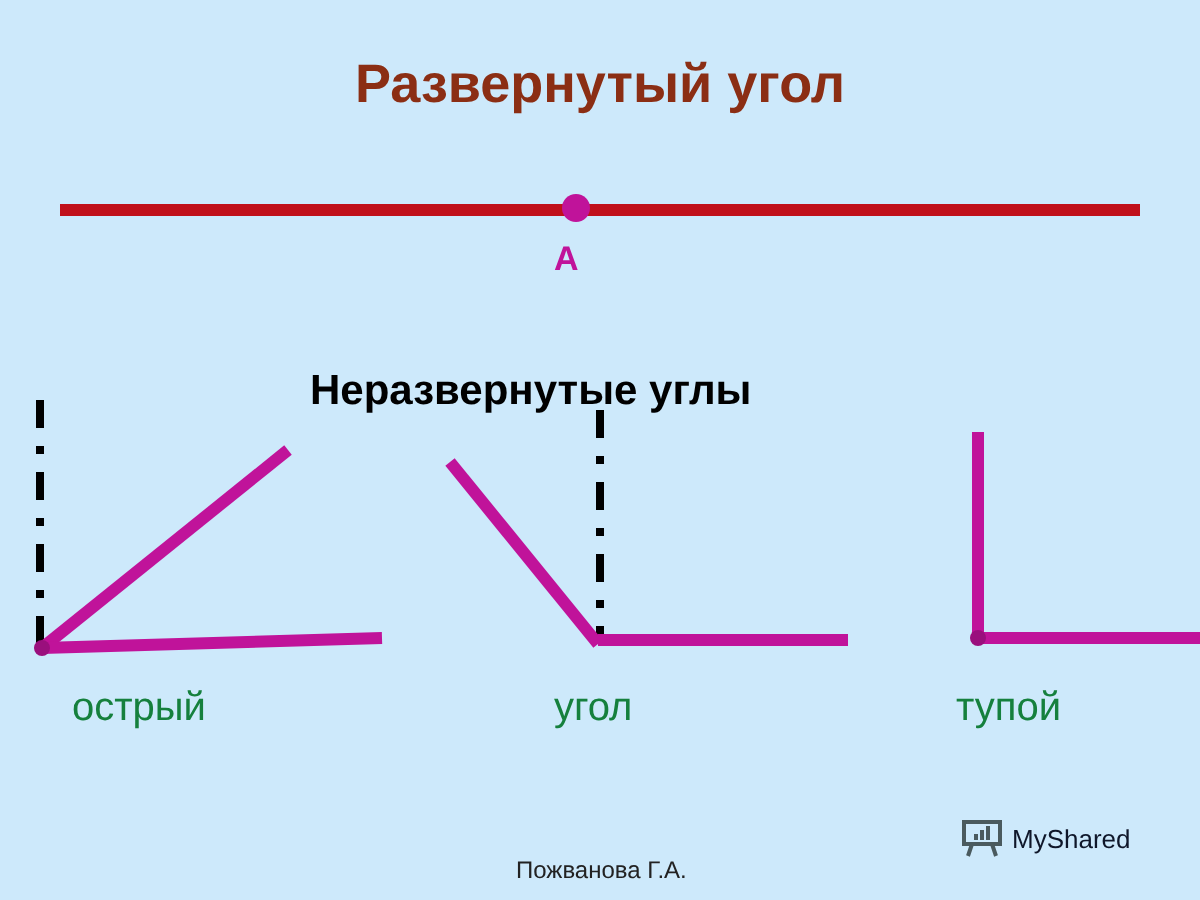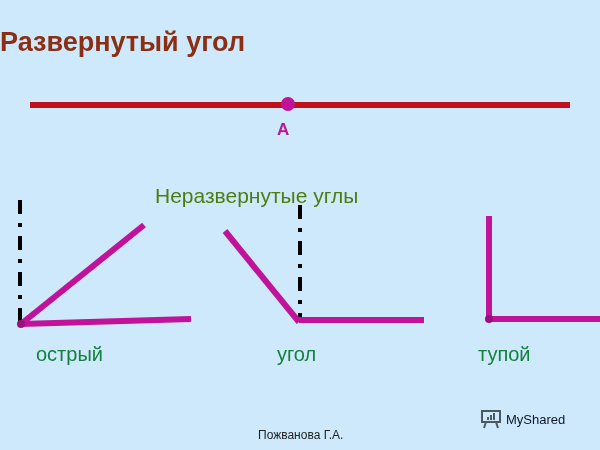--- a/index.html
+++ b/index.html
@@ -1,20 +1,20 @@
 <!DOCTYPE html>
 <html><head>
 <meta charset="utf-8">
 <style>
   html, body { margin:0; padding:0; }
   body { width:600px; height:450px; background:#cde9fb; position:relative; overflow:hidden;
          font-family:"Liberation Sans", sans-serif; }
-  .title { position:absolute; left:0; width:600px; top:27px; text-align:left;
+  .title { position:absolute; left:0; width:600px; top:27px; text-align:center;
            font-size:27px; font-weight:bold; color:#8b2e14; }
-  .subtitle { position:absolute; left:155px; top:184px; font-size:21px; font-weight:normal; color:#4d7c0f; }
+  .subtitle { position:absolute; left:155px; top:184px; font-size:21px; font-weight:bold; color:#000000; }
   .pointA { position:absolute; left:277px; top:120px; font-size:17px; font-weight:bold; color:#c0139a; }
   .lbl { position:absolute; top:343px; font-size:20px; color:#15803d; }
   .footer { position:absolute; left:258px; top:412px; font-size:12px; color:#222;margin-top:16px; }
   .brand { position:absolute; left:480px; top:409px; display:flex; align-items:center; gap:4px;
            font-size:13px; color:#0f172a; }
   svg.canvas { position:absolute; left:0; top:0; }
 </style>
 </head>
 <body>
 

